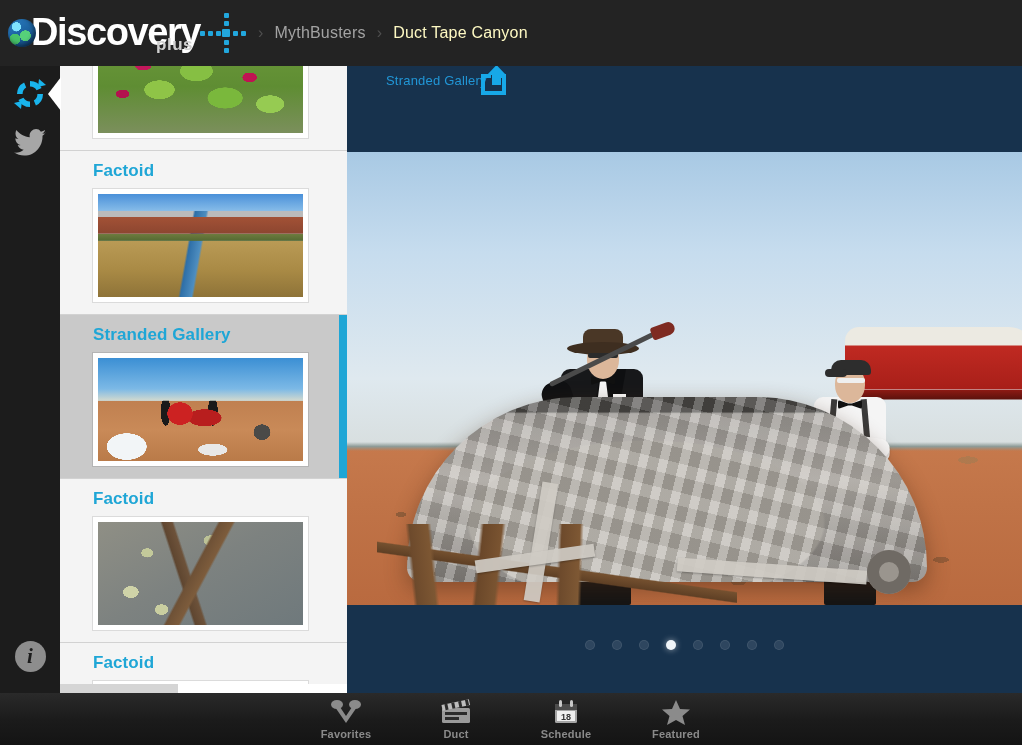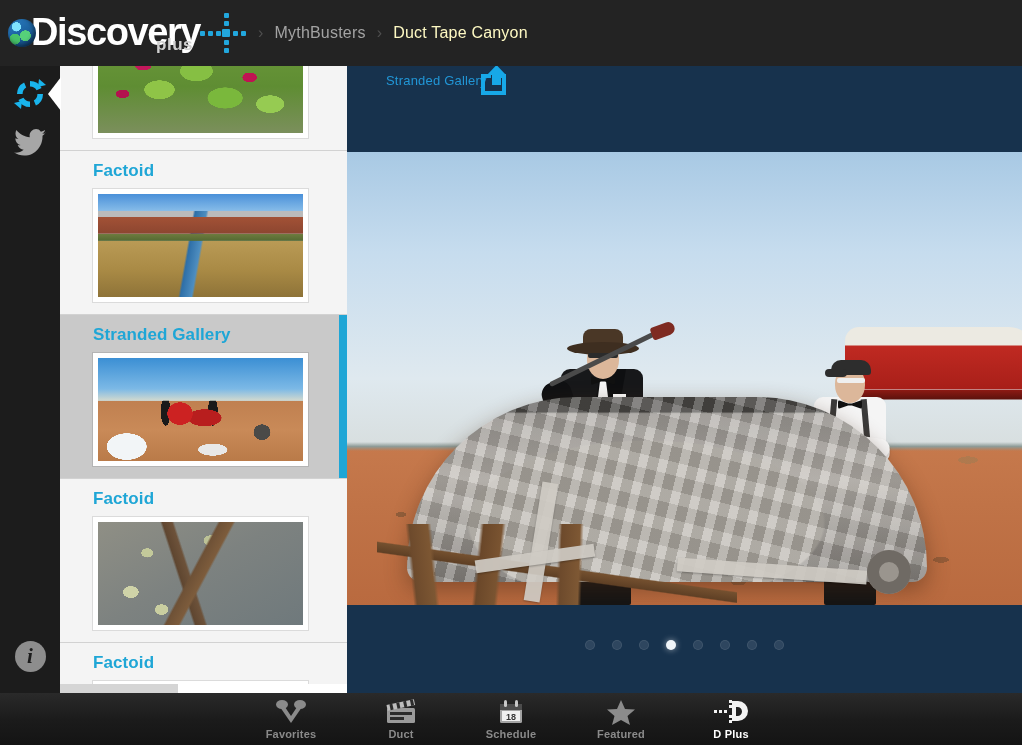--- a/index.html
+++ b/index.html
@@ -525,33 +525,15 @@
 
     <div class="tab">
       <span class="tab-icon">
         <svg width="30" height="26" viewBox="0 0 30 26">
           <polygon points="15,1 19,10 29,10.5 21.5,17 24,26 15,21 6,26 8.5,17 1,10.5 11,10" fill="#8b8b8b"></polygon>
         </svg>
       </span>
       <span class="tab-label">Featured</span>
     </div>
 
-    <div class="tab active">
-      <span class="tab-icon">
-        <svg width="36" height="26" viewBox="0 0 36 26">
-          <path d="M20 2 H25 a10 10 0 0 1 0 20 H20 V17 H24.5 a4.5 4.5 0 0 0 0 -9 H20 Z" fill="#f2f2f2"></path>
-          <rect x="19" y="2" width="4" height="20" fill="#f2f2f2"></rect>
-          <g fill="#f2f2f2">
-            <rect x="16" y="1" width="3" height="3"></rect>
-              <rect x="16" y="6" width="3" height="3"></rect>
-            <rect x="16" y="16" width="3" height="3"></rect>
-              <rect x="16" y="21" width="3" height="3"></rect>
-            <rect x="11" y="11" width="3" height="3"></rect>
-              <rect x="6" y="11" width="3" height="3"></rect>
-            <rect x="1" y="11" width="3" height="3"></rect>
-          </g>
-        </svg>
-      </span>
-      <span class="tab-label">D Plus</span>
-    </div>
   </div>
 
 </div>
 
 </body></html>

